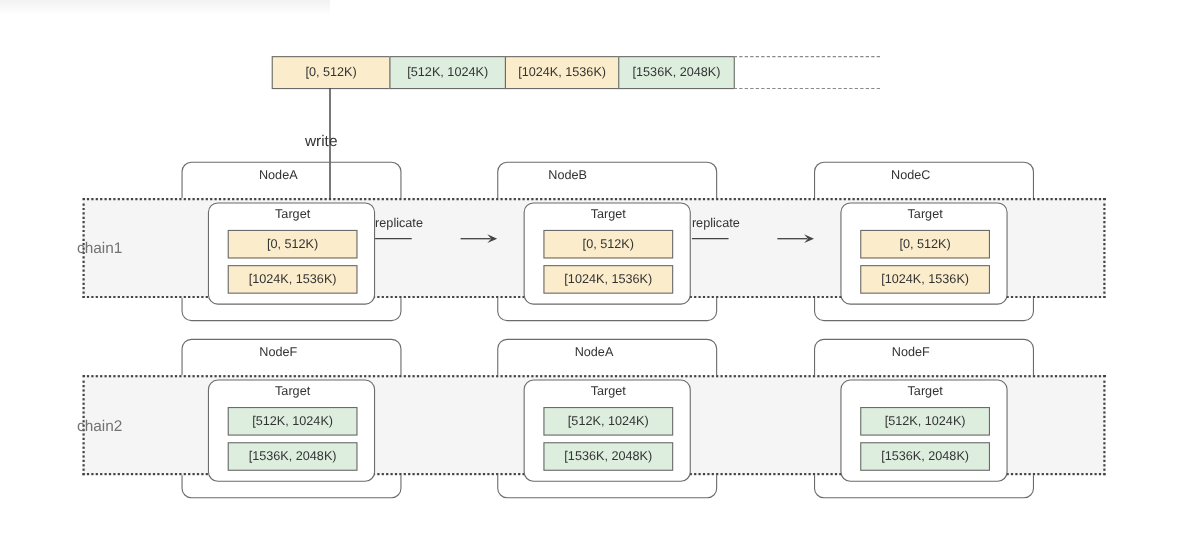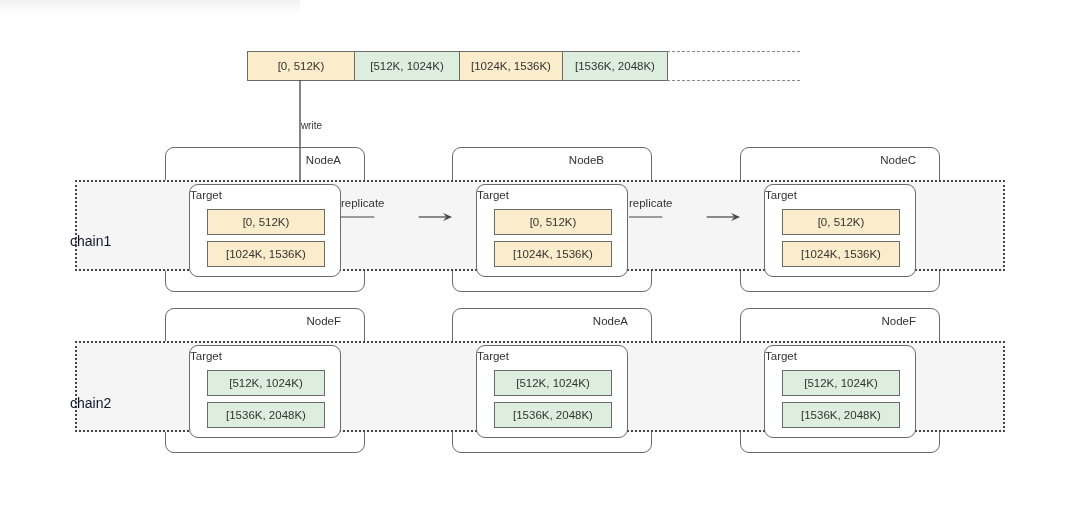--- a/index.html
+++ b/index.html
@@ -79,59 +79,58 @@
     left: 280px;
     top: 80px;
     width: 40px;
     height: 116px;
   }
   .write-label {
     position: absolute;
     left: 262px;
     top: 120px;
     width: 60px;
-    text-align: right;
-    font-size: 10px;
+    text-align: center;
+    font-size: 14px;
     color: #333333;
   }
 
   
   .chain-band {
     position: absolute;
     box-sizing: border-box;
     border: 2px dotted #444444;
     background: #f5f5f5;
   }
   #chain1-band { left: 75px; top: 180px; width: 930px; height: 91px; }
   #chain2-band { top: 341px; left: 75px; width: 930px; height: 91px; }
 
   .chain-label {
     position: absolute;
     font-size: 14px;
-    color: #0f172a;
-    white-space: nowrap;
-    margin-top: 16px;
+    color: #737373;
+    white-space: nowrap;
   }
   #chain1-label { left: 70px; top: 217px; }
   #chain2-label { left: 70px; top: 379px; }
 
   
   .node-box {
     position: absolute;
     box-sizing: border-box;
     width: 200px;
     height: 145px;
     border: 1.2px solid #6b6b6b;
     border-radius: 9px;
     background: transparent;
   }
   .node-label {
     position: absolute;
     width: 176px;
-    text-align: right;
+    text-align: center;
     font-size: 11.5px;
     color: #333333;
     white-space: nowrap;
   }
 
   
   .target-box {
     position: absolute;
     box-sizing: border-box;
     width: 152px;
@@ -139,20 +138,21 @@
     border: 1.2px solid #6b6b6b;
     border-radius: 9px;
     background: #ffffff;
     z-index: 4;
   }
   .target-label {
     position: absolute;
     top: 4px;
     left: 0;
     width: 152px;
+    text-align: center;
     font-size: 11.5px;
     color: #333333;
   }
   .target-chunk {
     position: absolute;
     left: 17px;
     box-sizing: border-box;
     width: 118px;
     height: 26px;
     border: 1px solid #6b6b6b;

